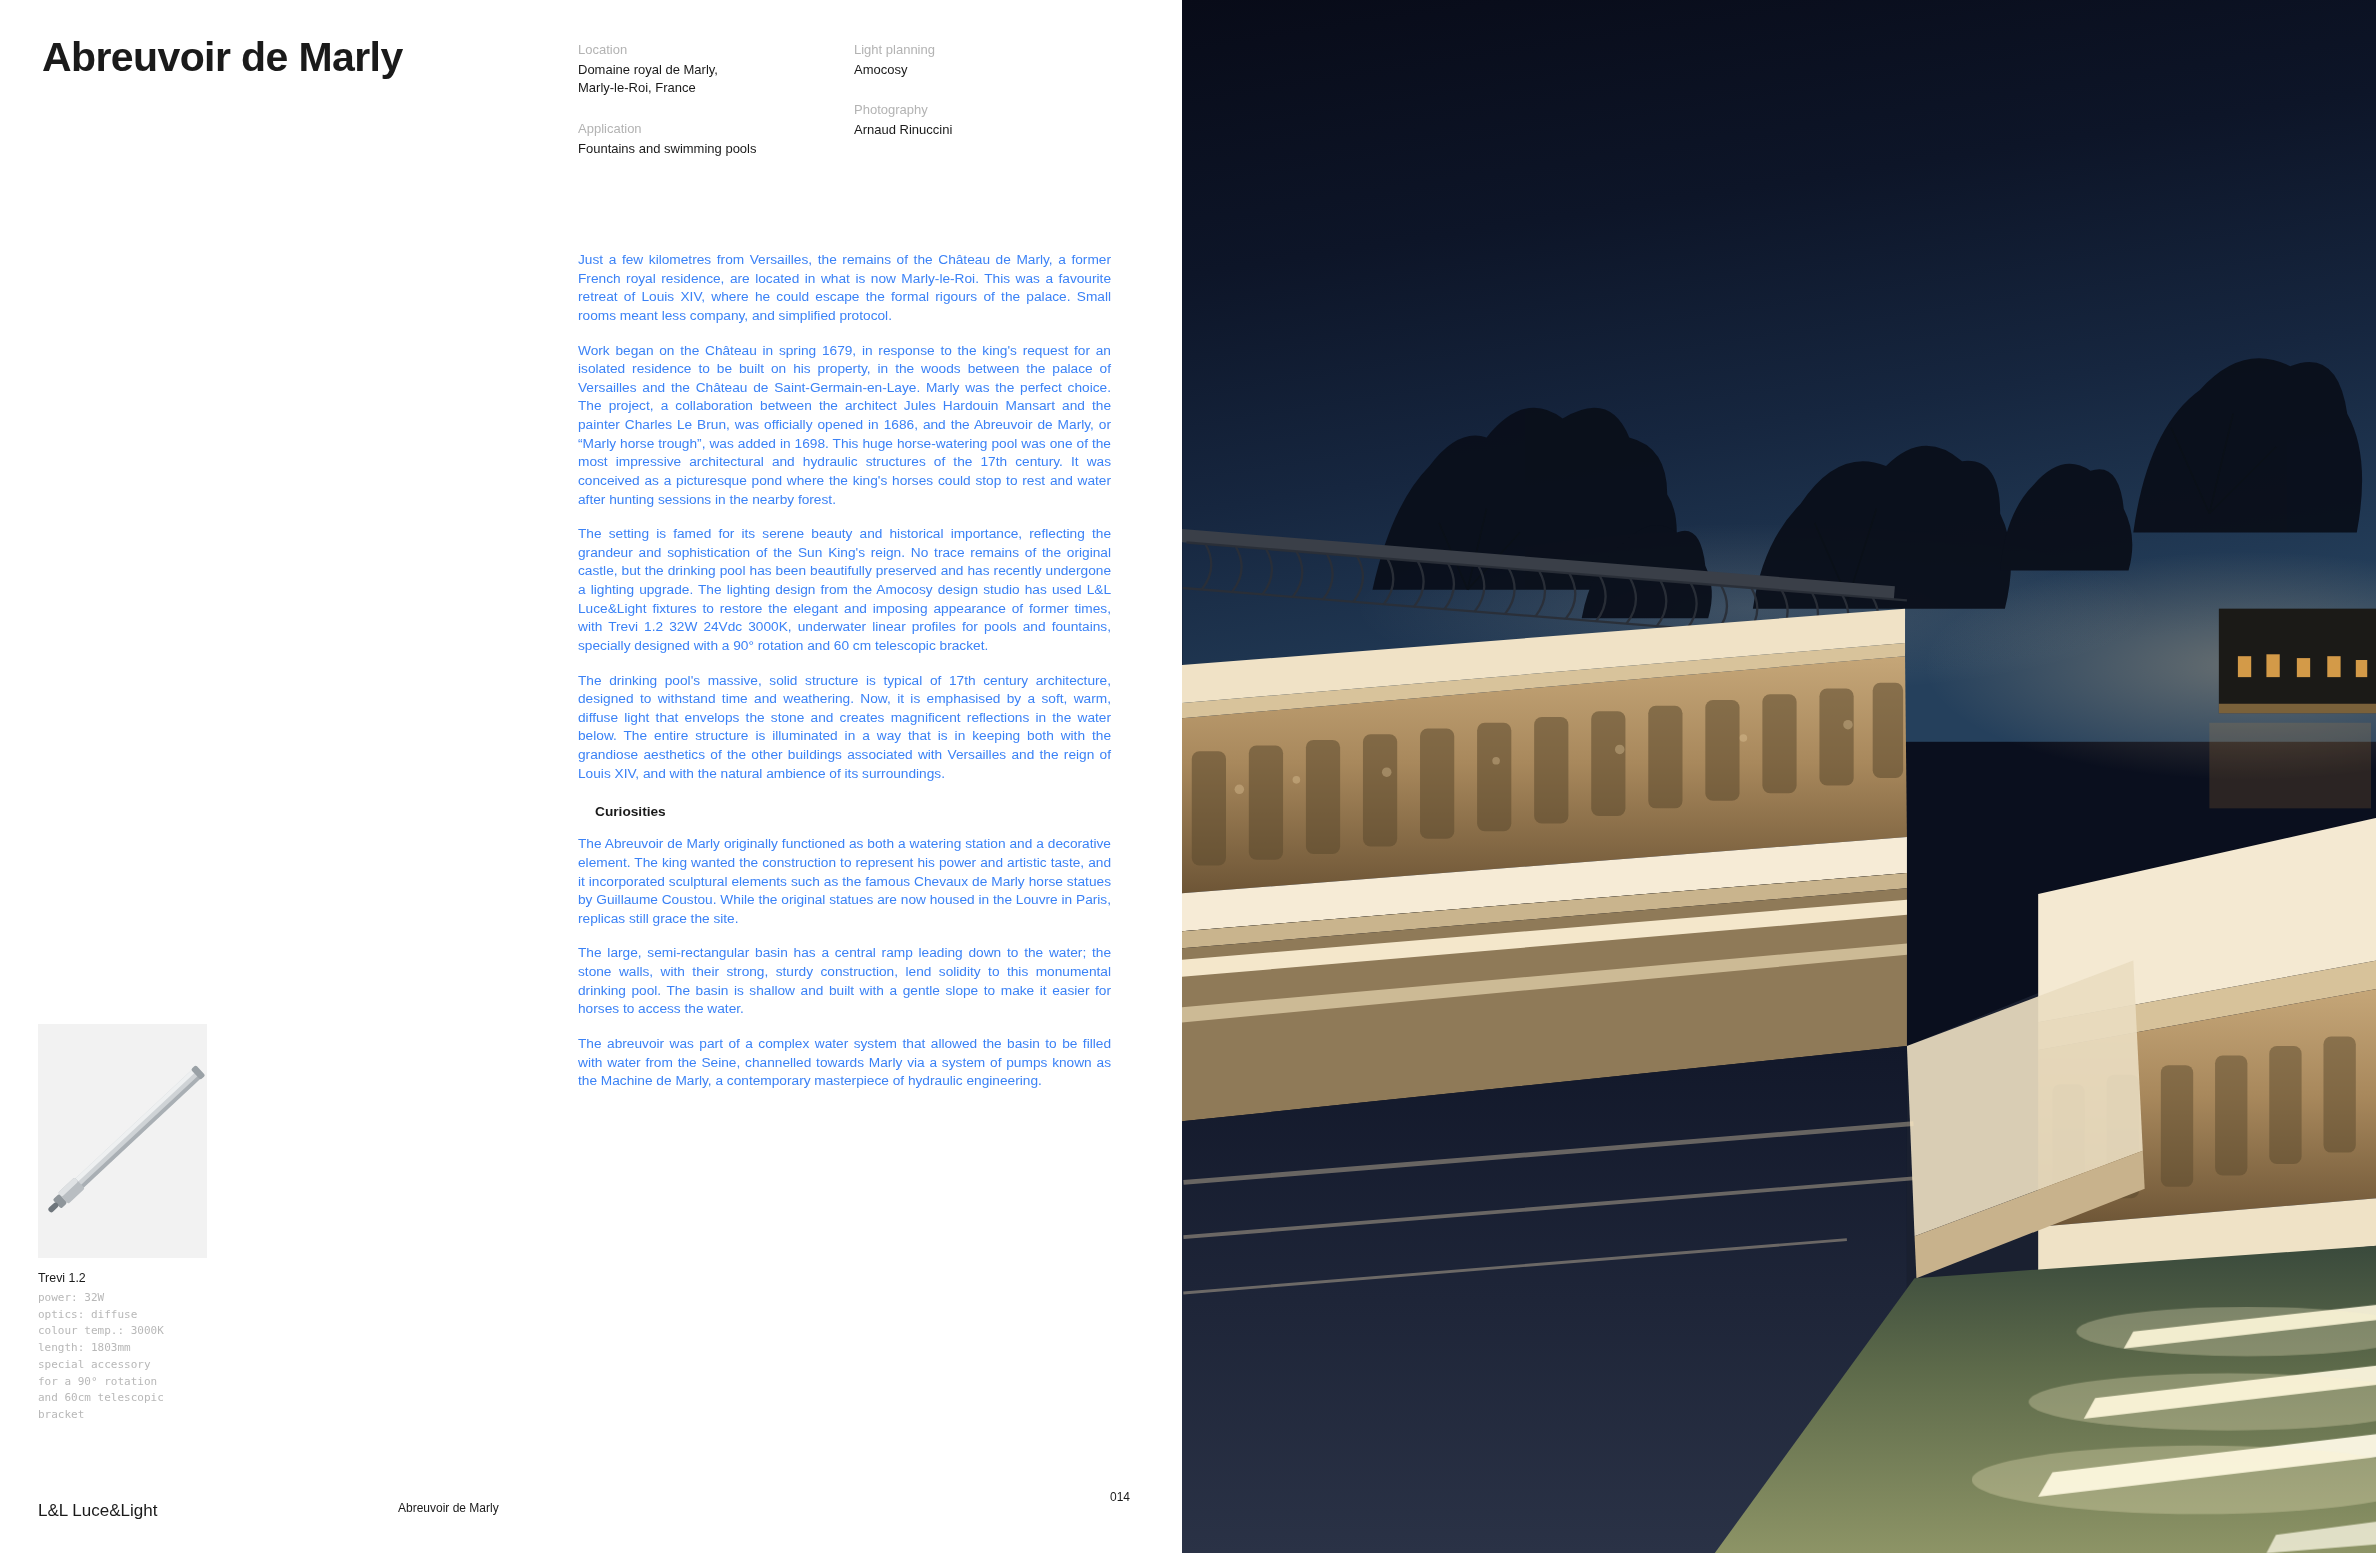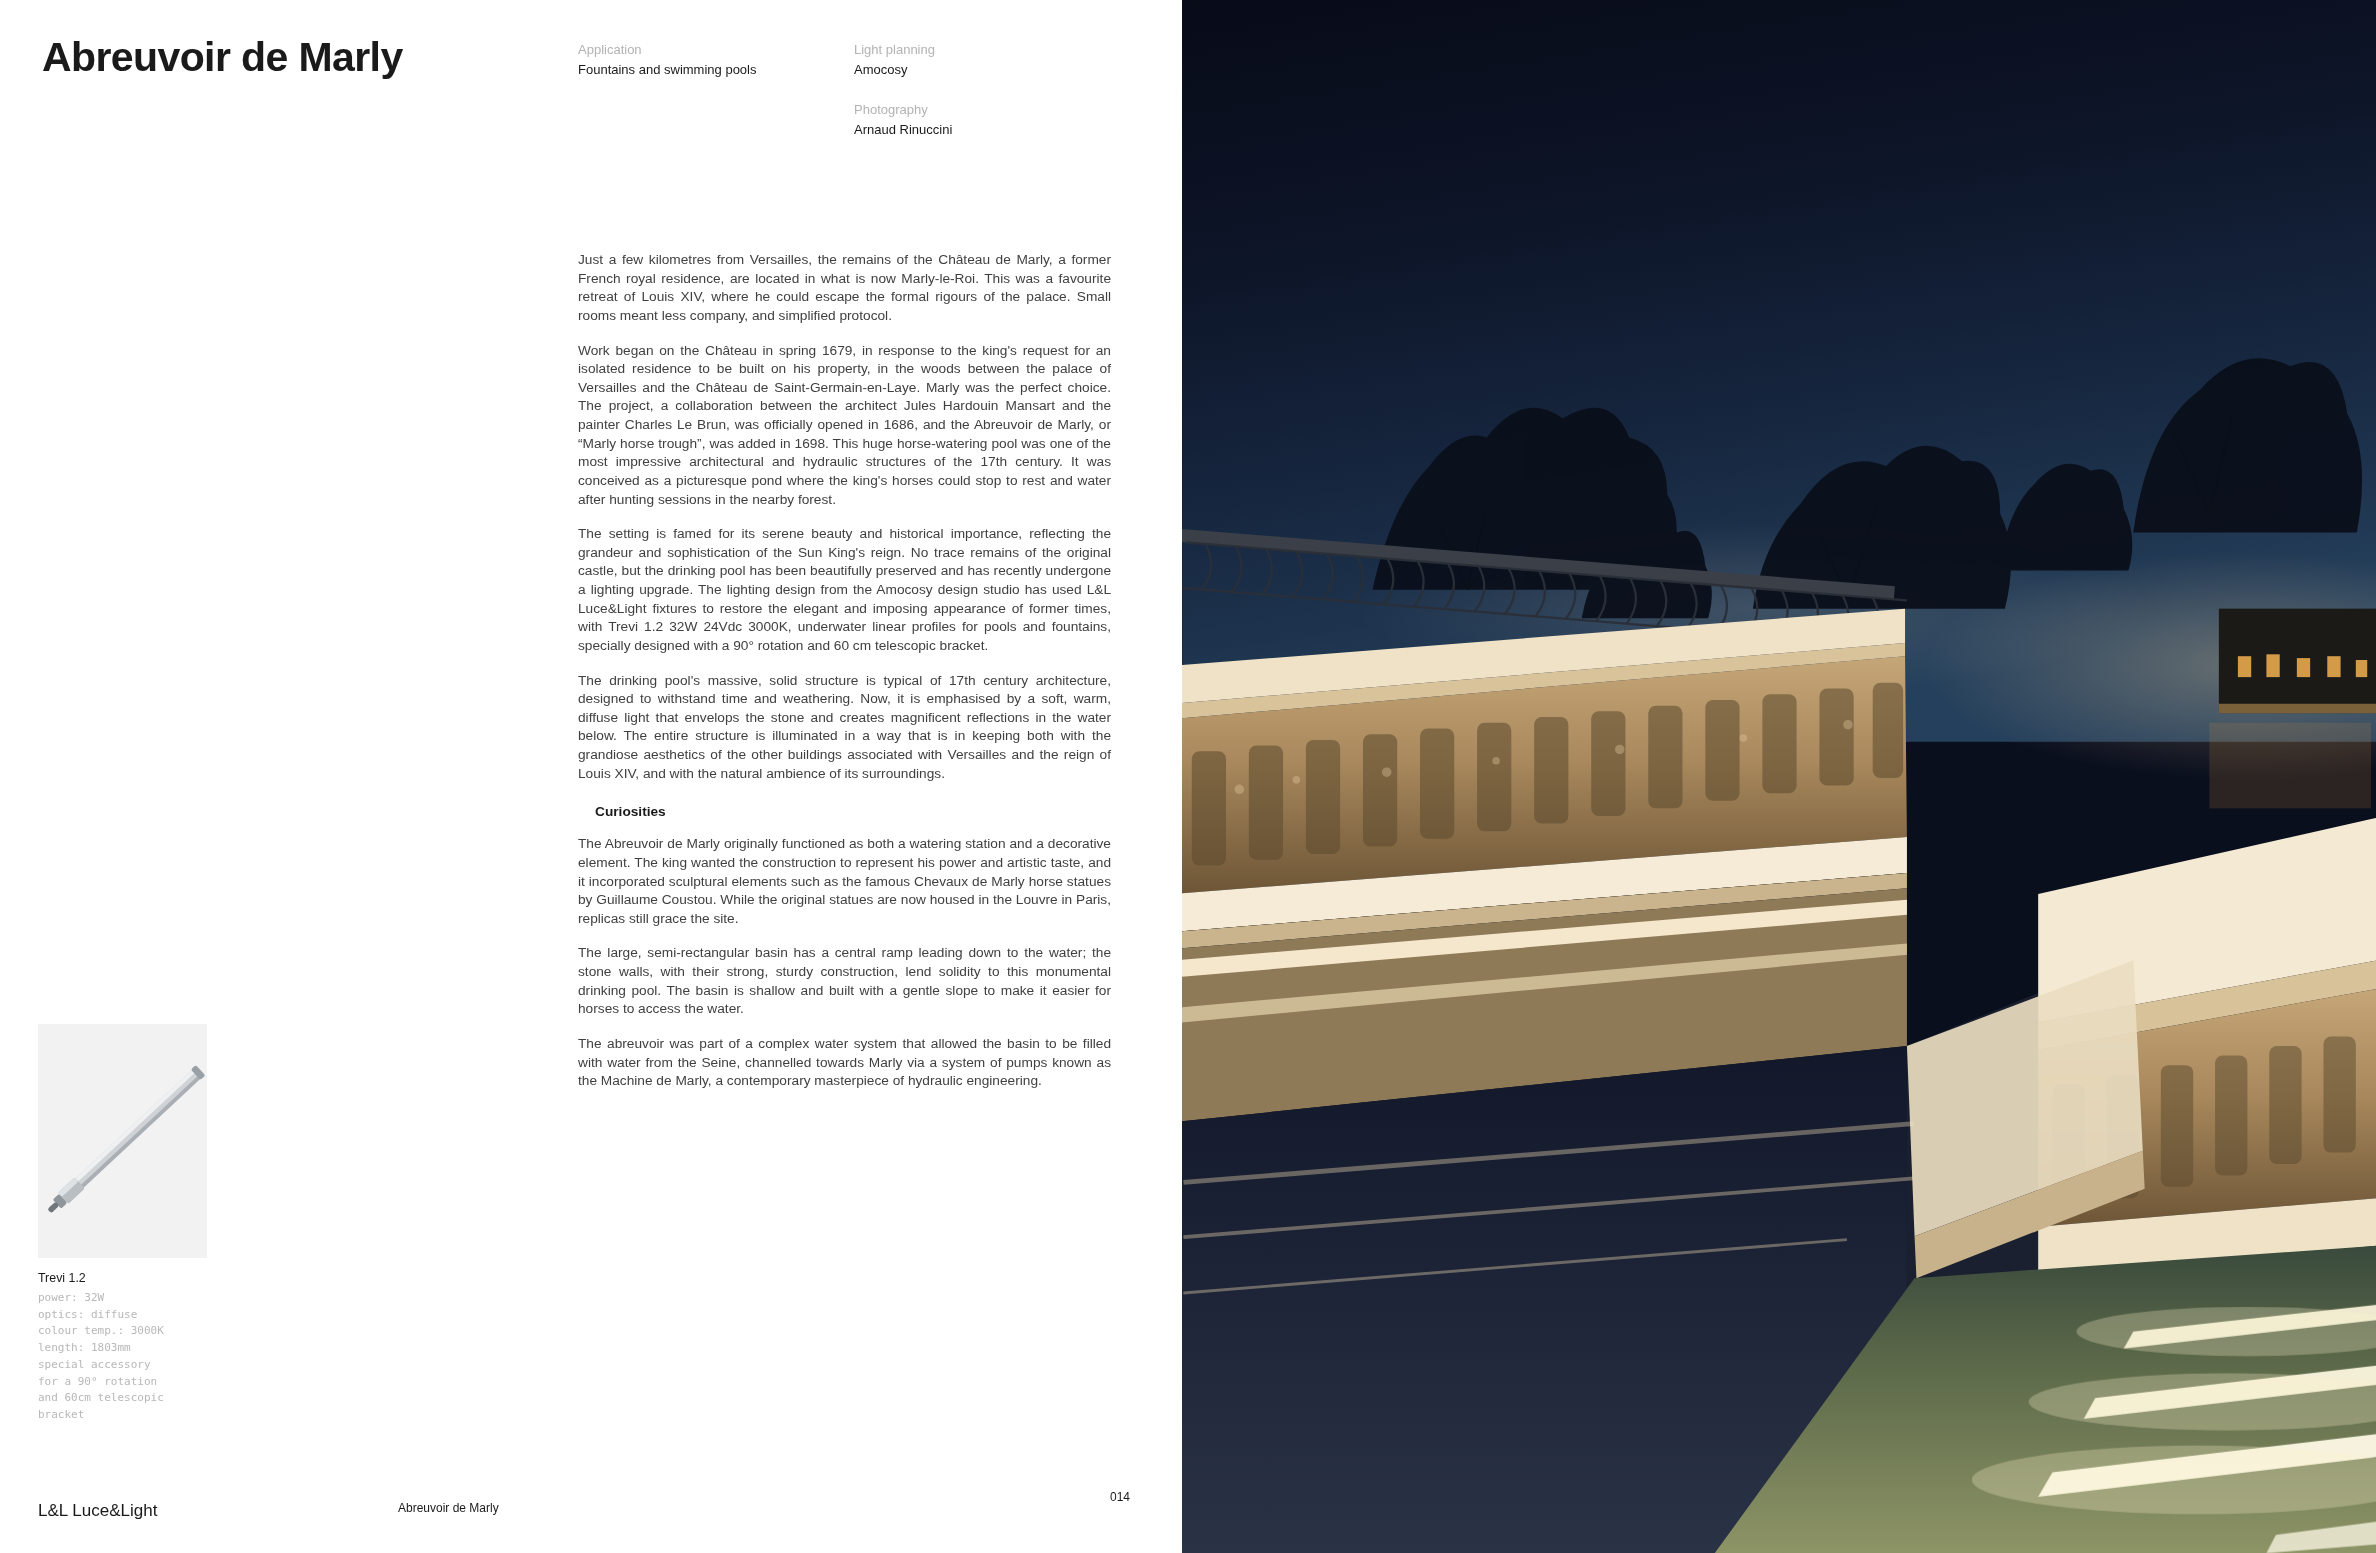--- a/index.html
+++ b/index.html
@@ -57,21 +57,21 @@
 
   
   .body-col {
     position: absolute;
     left: 578px; top: 251px;
     width: 533px;
   }
   .body-col p {
     font-size: 13.7px;
     line-height: 1.36;
-    color: #404040;
+    color: #3b82f6;
     text-align: justify;
     margin-bottom: 16px;
     hyphens: auto;
   }
   .subhead {
     font-size: 13.7px;
     font-weight: 700;
     color: #1a1a1a;
     margin-top: 21px;
     margin-bottom: 16px;
@@ -140,20 +140,25 @@
 <body>
 
 <div class="page">
 
   <div class="left-page">
 
     <h1 class="title">Abreuvoir de Marly</h1>
 
     <div class="meta">
       <div class="meta-col">
+        <div class="meta-block">
+          <div class="meta-label">Location</div>
+          <div class="meta-value" style="white-space:pre-line">Domaine royal de Marly,
+Marly-le-Roi, France</div>
+        </div>
         <div class="meta-block">
           <div class="meta-label">Application</div>
           <div class="meta-value" style="white-space:pre-line">Fountains and swimming pools</div>
         </div>
       </div>
       <div class="meta-col">
         <div class="meta-block">
           <div class="meta-label">Light planning</div>
           <div class="meta-value" style="white-space:pre-line">Amocosy</div>
         </div>

